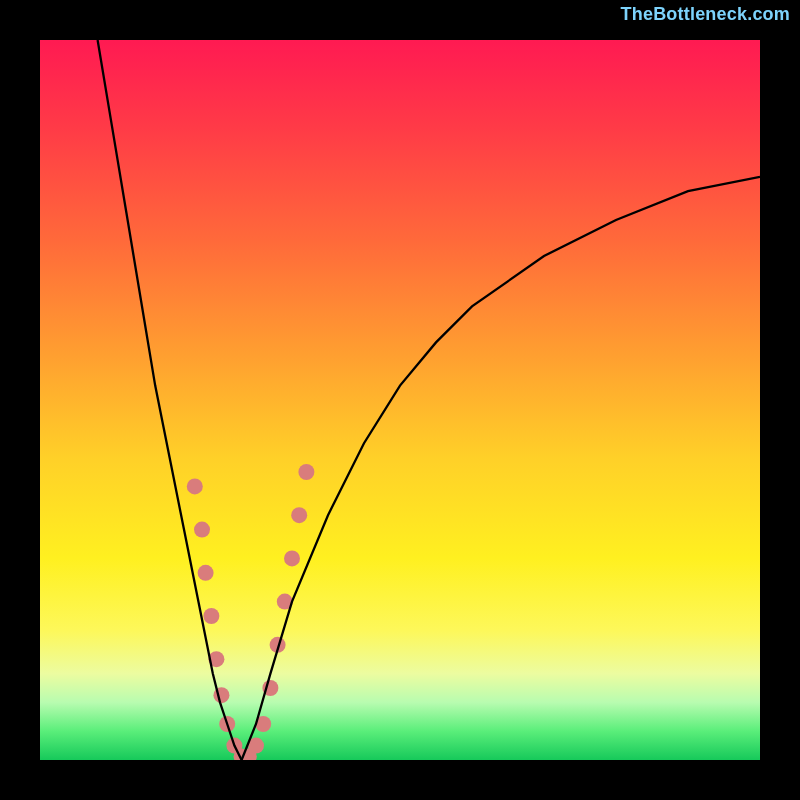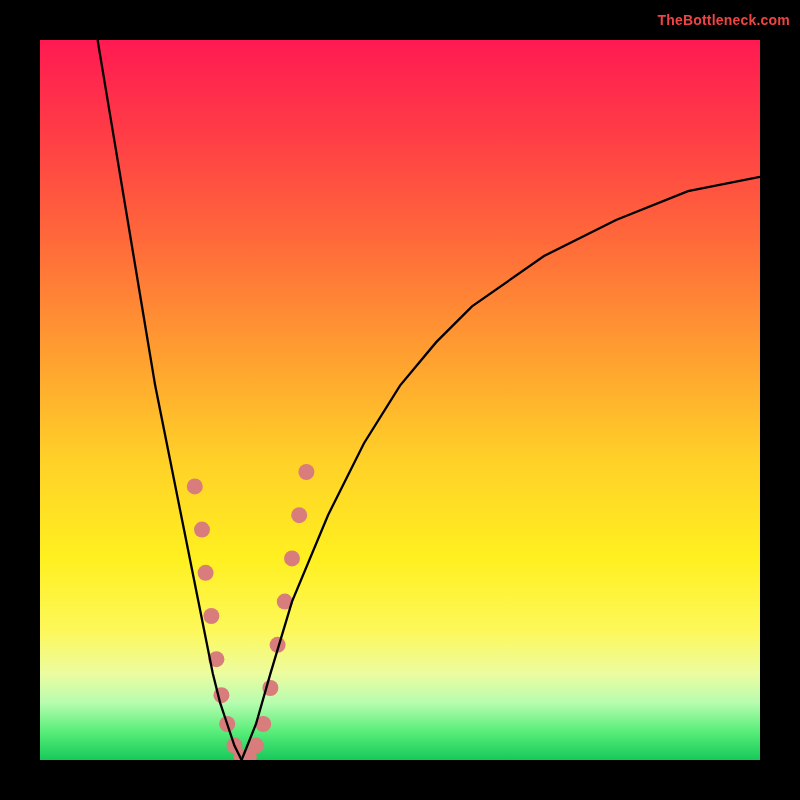--- a/index.html
+++ b/index.html
@@ -32,26 +32,26 @@
       #ffd028 58%,
       #fff020 72%,
       #fdf85a 82%,
       #ecfca0 88%,
       #b8fcb0 92%,
       #5aee7a 96%,
       #16c95a 100%);
   }
   .watermark {
     position: absolute;
-    top: 12px;
+    top: 4px;
     right: 10px;
     font-family: Arial, Helvetica, sans-serif;
-    font-size: 14px;
+    font-size: 18px;
     font-weight: 600;
-    color: #ef4444;
+    color: #7dd3fc;
     letter-spacing: 0.2px;
   }
   svg.curves {
     position: absolute;
     left: 0;
     top: 0;
     width: 720px;
     height: 720px;
   }
 </style>

